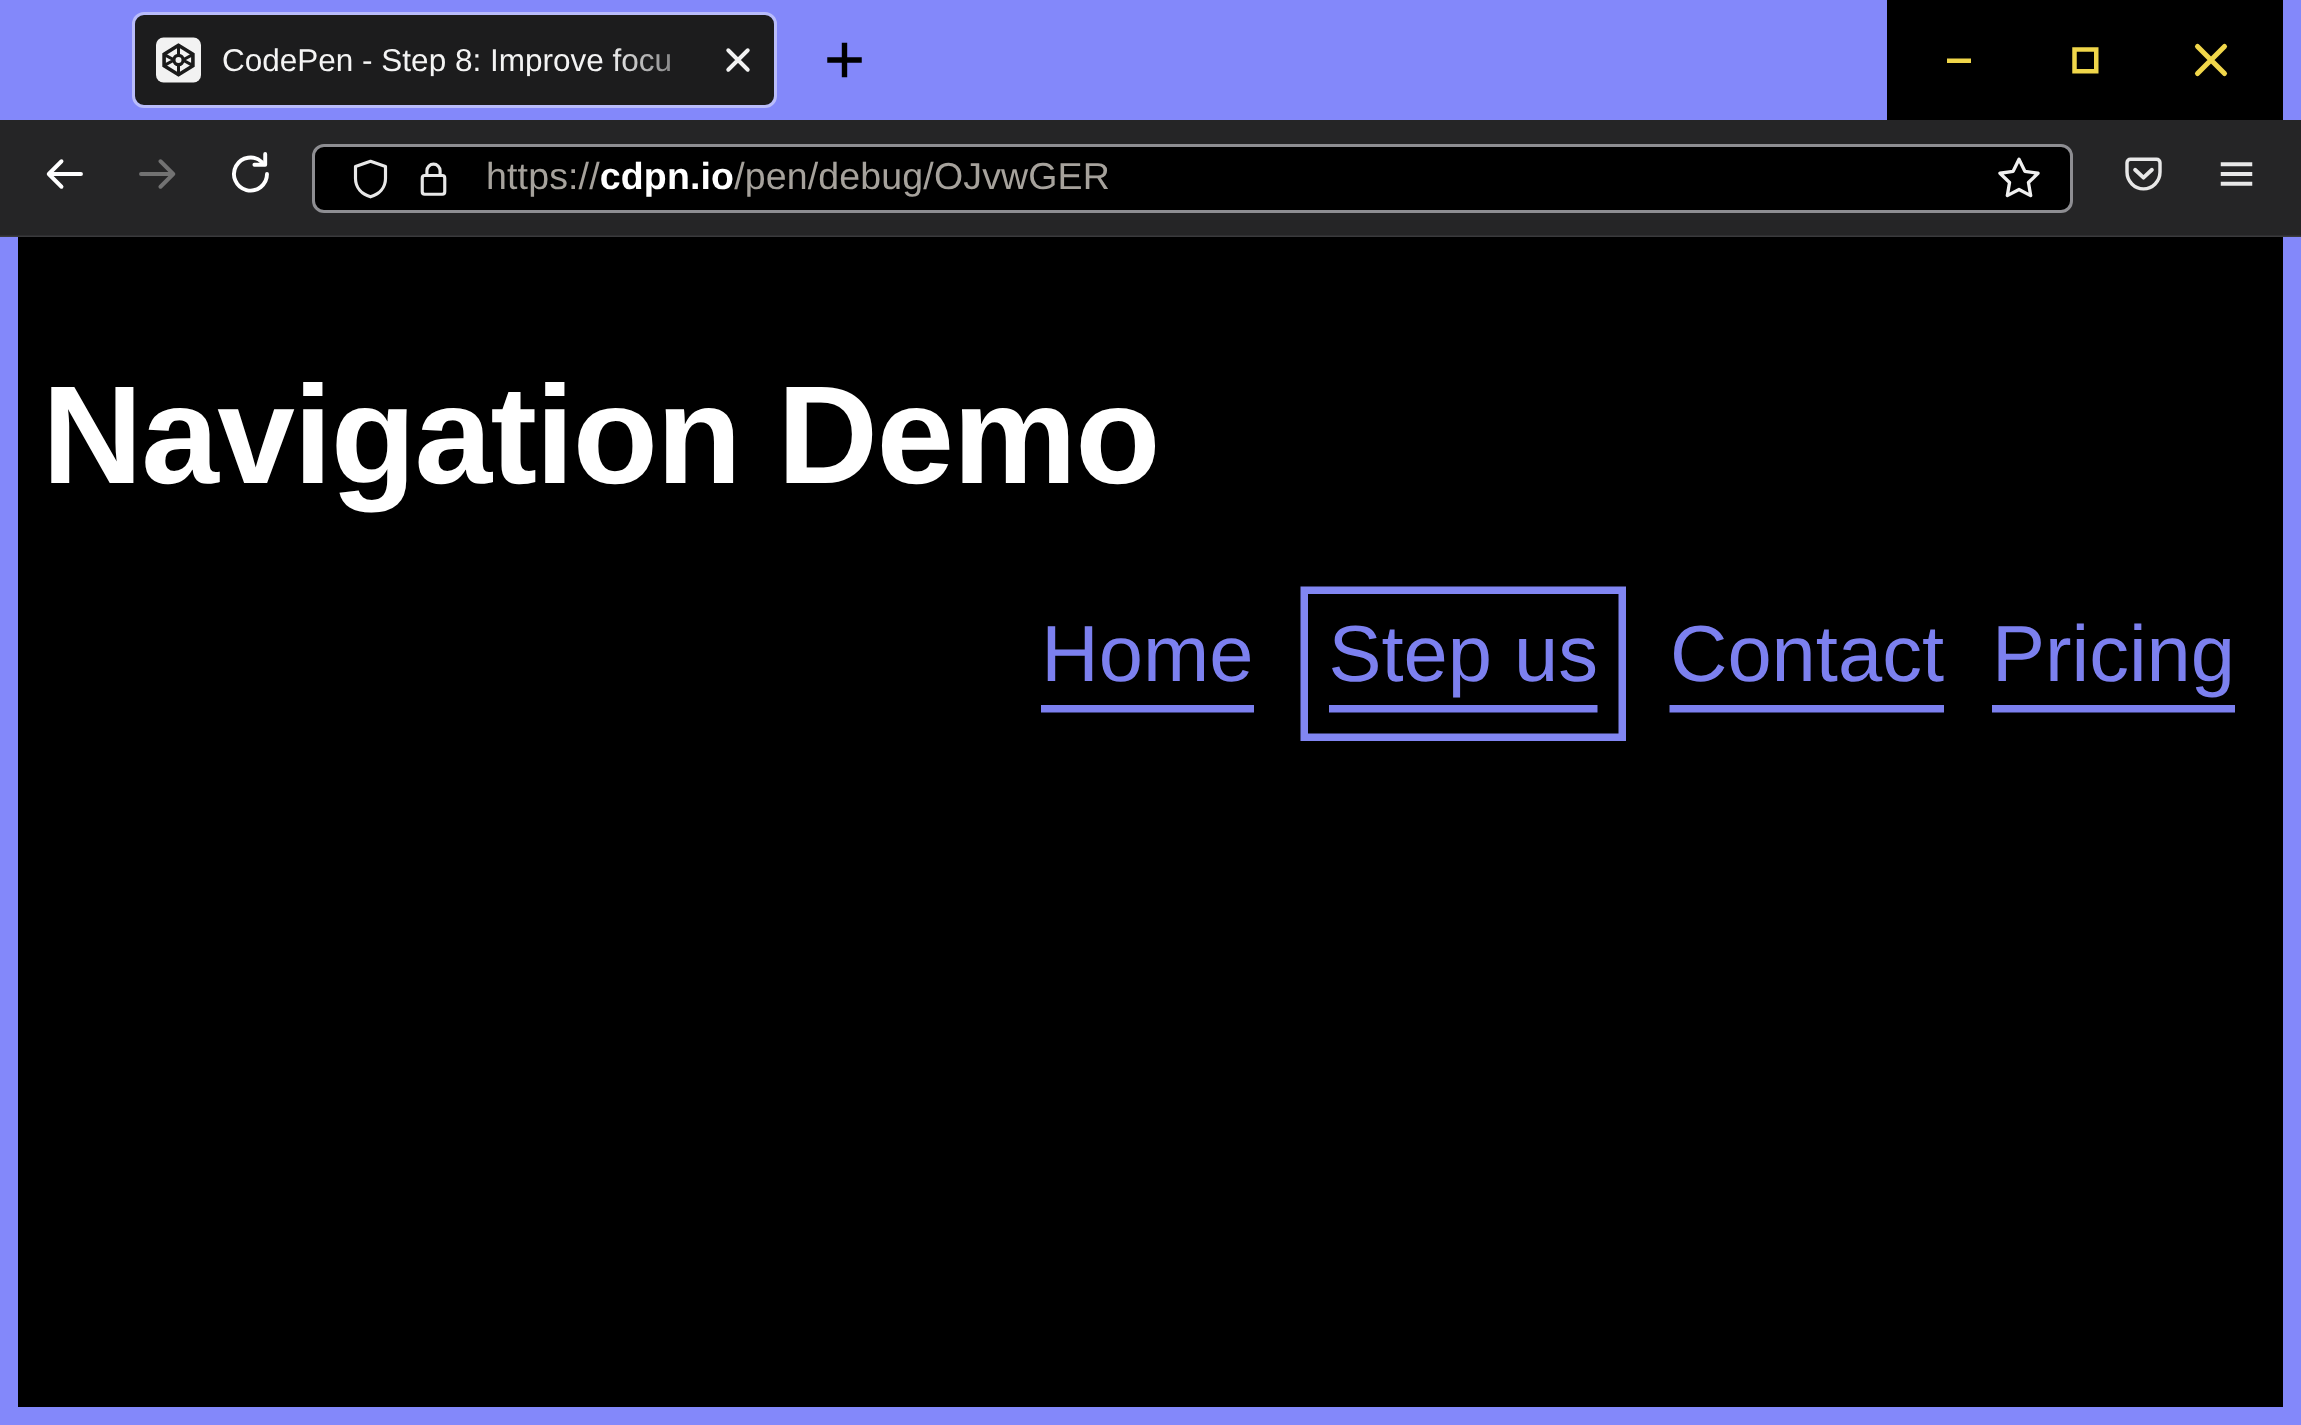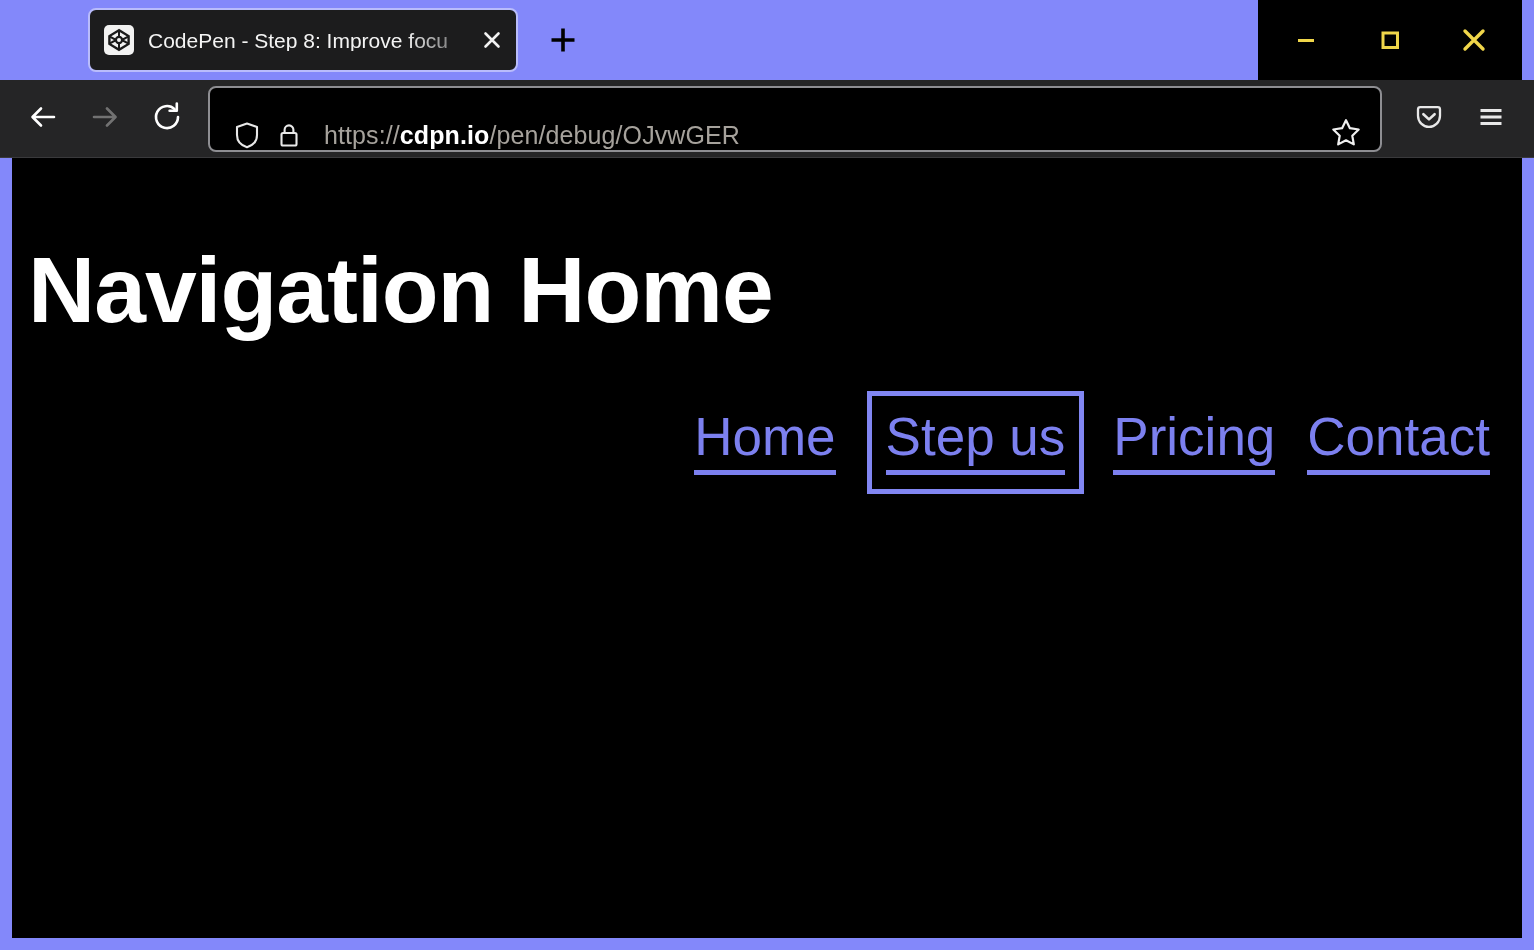--- a/index.html
+++ b/index.html
@@ -131,27 +131,27 @@
     display: flex;
     align-items: center;
     justify-content: center;
     cursor: pointer;
     flex: 0 0 62px;
   }
   .nav-btn.disabled { opacity: 0.45; }
 
   #url-bar {
     flex: 1 1 auto;
-    height: 66px;
+    height: 46px;
     margin: 0 16px 0 10px;
     background: #000;
     border: 2px solid #8e8e92;
     border-radius: 8px;
     display: flex;
-    align-items: flex-end;
+    align-items: center;
     padding: 0 14px 0 20px;
     min-width: 0;
   }
 
   #url-bar .shield-icon,
   #url-bar .lock-icon {
     flex: 0 0 34px;
     display: flex;
     align-items: center;
     justify-content: center;
@@ -339,23 +339,23 @@
     <div class="toolbar-right-btn">
       <span>
         <svg width="34" height="34" viewBox="0 0 34 34" aria-hidden="true">
           <path d="M6.5 10.5h21M6.5 17h21M6.5 23.5h21" stroke="#e8e8e8" stroke-width="2.8" stroke-linecap="butt"></path>
         </svg>
       </span>
     </div>
   </div>
 
   <div id="page-viewport">
-    <h1 id="page-title">Navigation Home</h1>
+    <h1 id="page-title">Navigation Demo</h1>
 
     <nav id="site-nav">
       <a class="nav-link" href="#">Home</a>
       <a class="nav-link focused" href="#">Step us</a>
+      <a class="nav-link" href="#">Contact</a>
       <a class="nav-link" href="#">Pricing</a>
-      <a class="nav-link" href="#">Contact</a>
     </nav>
   </div>
 
 </div>
 
 </body></html>

